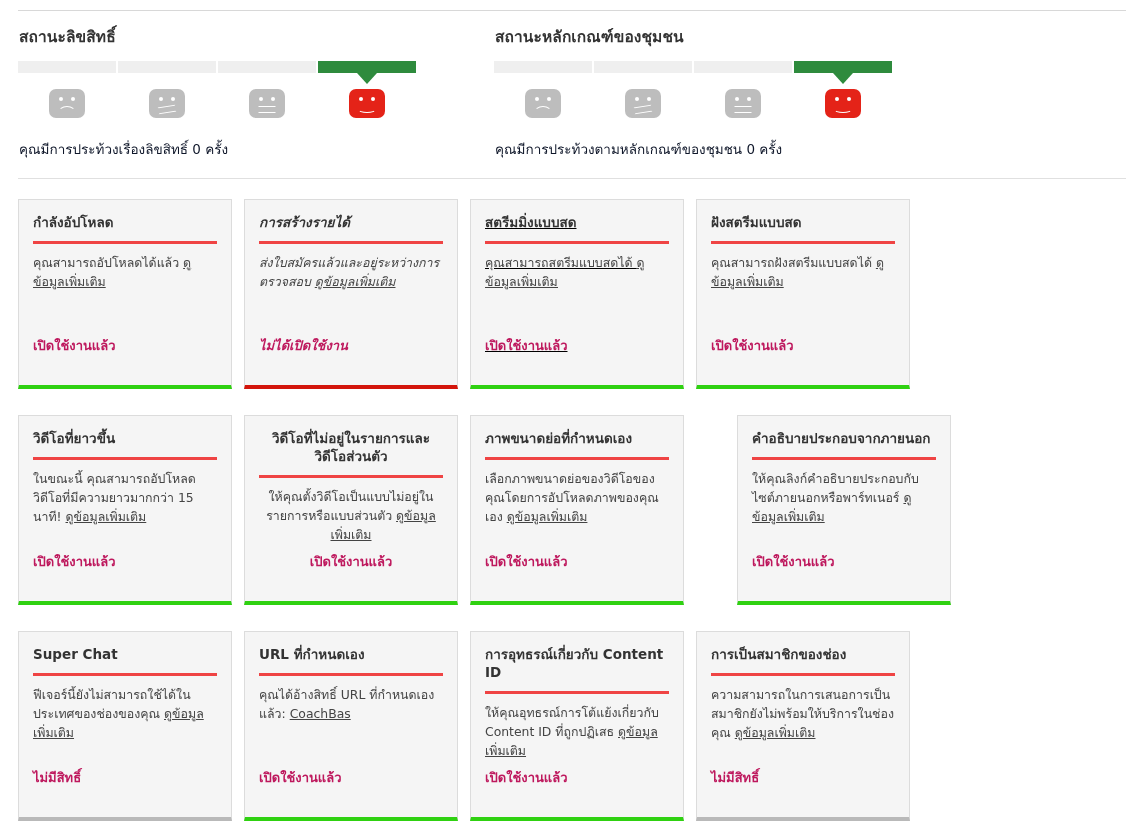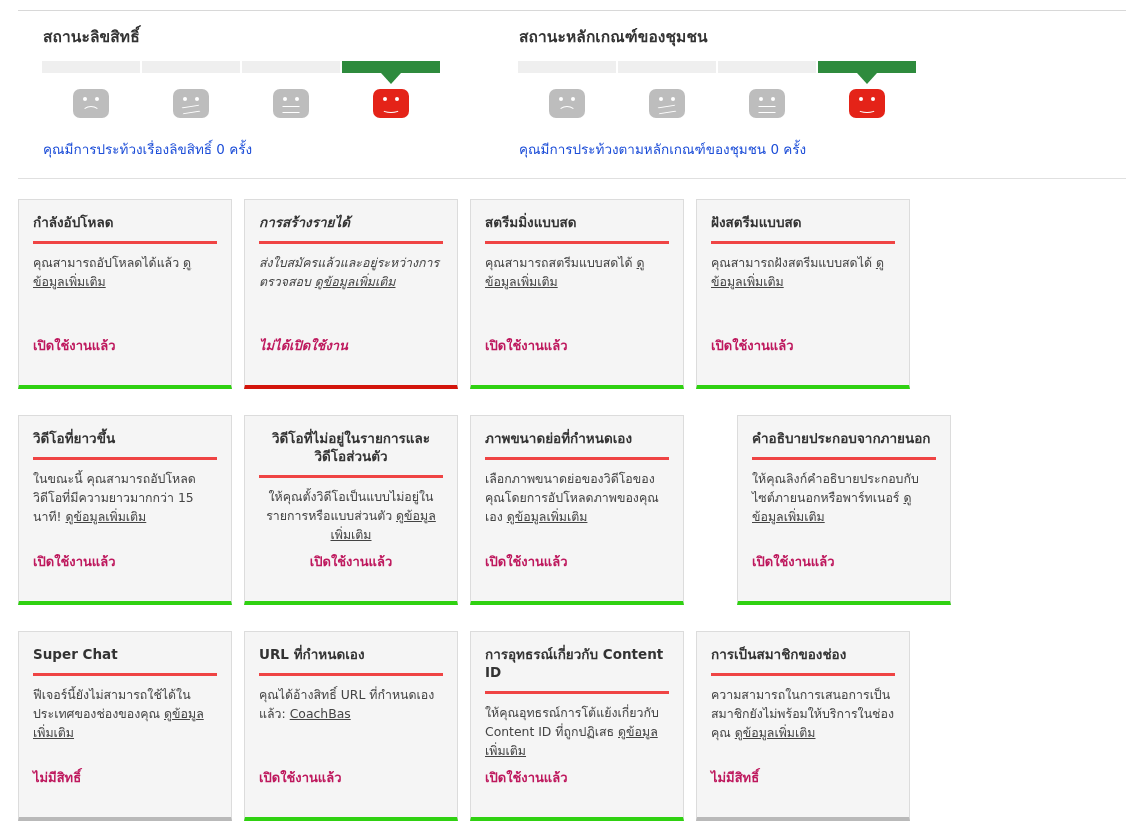--- a/index.html
+++ b/index.html
@@ -14,21 +14,20 @@
 
   .top-rule {
     position: absolute; left: 18px; top: 10px; width: 1108px;
     height: 1px; background: #d8d8d8;
   }
 
   
   .status-row {
     position: absolute; left: 0; top: 24px; width: 1128px;
     display: flex;
-    padding-left: 24px;
   }
   .status-panel { width: 472px; }
   .status-panel.left  { margin-left: 18px; }
   .status-panel.right { margin-left: 4px; }
 
   .status-title {
     font-size: 15.5px; color: #333; font-weight: bold;
     letter-spacing: .1px; margin: 0 0 12px 1px;
     white-space: nowrap;
   }
@@ -70,21 +69,21 @@
   
   .m-smirk { height: 0; top: 4px; border-top: 1.7px solid #fff !important;
              transform: rotate(-9deg); left: 1px; right: 1px; }
   
   .m-flat { height: 0; top: 4px; border-top: 1.7px solid #fff !important; }
   
   .m-happy { border-top: none !important; border-bottom: 1.7px solid #fff !important;
              border-radius: 0 0 100% 100%/0 0 100% 100%; height: 8px; top: 0px; }
 
   .status-note {
-    font-size: 13.5px; color: #1d4ed8; margin-top: 15px; margin-left: 1px;
+    font-size: 13.5px; color: #0f172a; margin-top: 15px; margin-left: 1px;
     white-space: nowrap;
   }
 
   
   .mid-rule {
     position: absolute; left: 18px; top: 178px; width: 1108px;
     height: 1px; background: #e0e0e0;
   }
 
   
@@ -244,21 +243,21 @@
       <div class="card ok" style="border-bottom-color: rgb(47, 209, 17);">
         <div class="card-title">กำลังอัปโหลด</div>
         <div class="card-desc"><span>คุณสามารถอัปโหลดได้แล้ว </span><a class="link">ดูข้อมูลเพิ่มเติม</a></div>
         <div class="card-status">เปิดใช้งานแล้ว</div>
       </div>
       <div class="card off" style="border-bottom-color: rgb(211, 21, 11);">
         <div class="card-title">การสร้างรายได้</div>
         <div class="card-desc"><span>ส่งใบสมัครแล้วและอยู่ระหว่างการตรวจสอบ </span><a class="link">ดูข้อมูลเพิ่มเติม</a></div>
         <div class="card-status">ไม่ได้เปิดใช้งาน</div>
       </div>
-      <div class="card ok" style="border-bottom-color: rgb(47, 209, 17);">
+      <div class="card ok" style="border-bottom-color: rgb(47, 209, 17); text-decoration: underline;">
         <div class="card-title">สตรีมมิ่งแบบสด</div>
         <div class="card-desc"><span>คุณสามารถสตรีมแบบสดได้ </span><a class="link">ดูข้อมูลเพิ่มเติม</a></div>
         <div class="card-status">เปิดใช้งานแล้ว</div>
       </div>
       <div class="card ok" style="border-bottom-color: rgb(47, 209, 17);">
         <div class="card-title">ฝังสตรีมแบบสด</div>
         <div class="card-desc"><span>คุณสามารถฝังสตรีมแบบสดได้ </span><a class="link">ดูข้อมูลเพิ่มเติม</a></div>
         <div class="card-status">เปิดใช้งานแล้ว</div>
       </div>
       <div class="card ok" style="border-bottom-color: rgb(47, 209, 17);">

